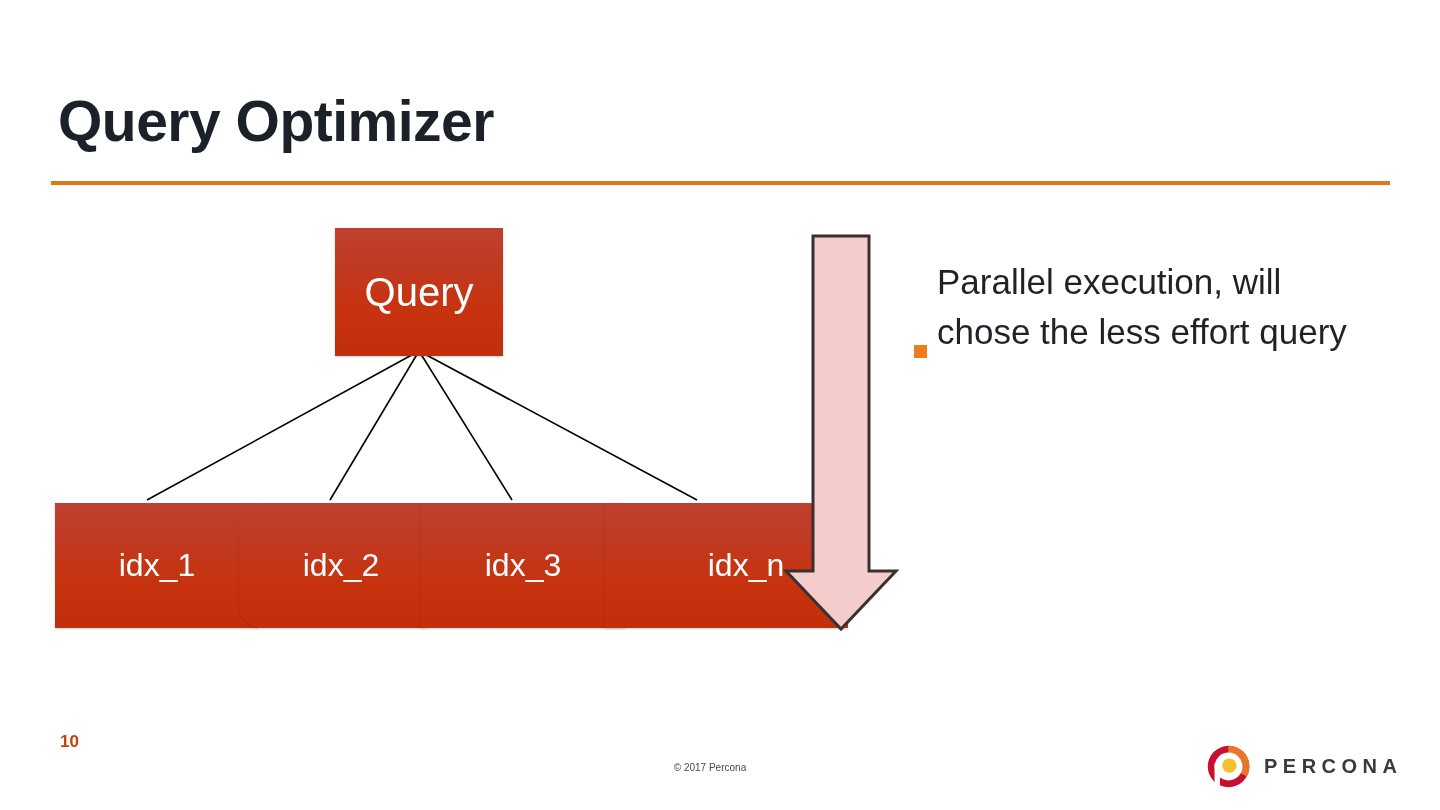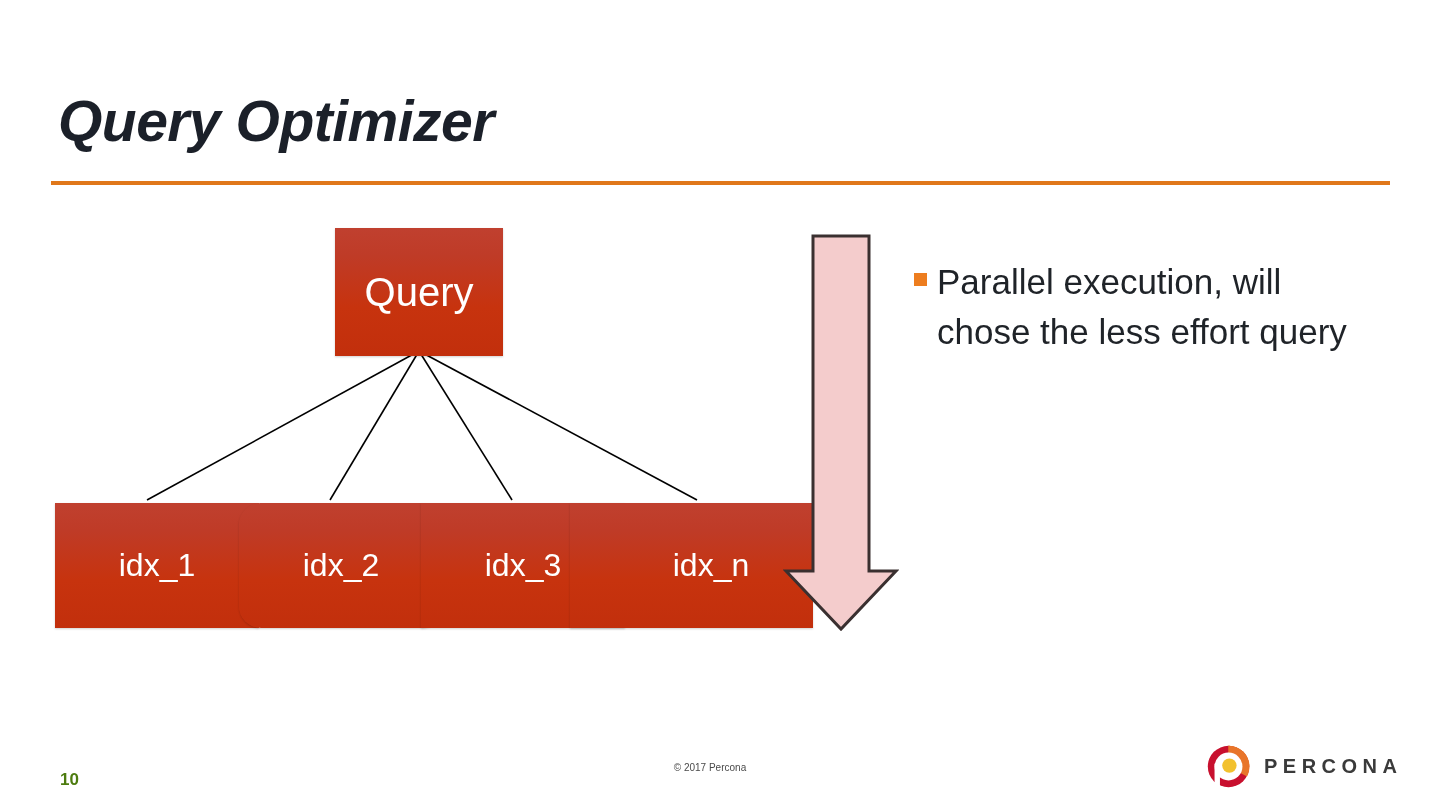--- a/index.html
+++ b/index.html
@@ -26,21 +26,20 @@
   .slide-title {
     position: absolute;
     left: 58px;
     top: 92px;
     font-size: 57px;
     font-weight: bold;
     color: #1b2029;
     letter-spacing: -0.5px;
     line-height: 1.05;
     white-space: nowrap;
-    font-style: italic;
   }
   .title-rule {
     position: absolute;
     left: 51px;
     top: 181px;
     width: 1339px;
     height: 4px;
     background: #e0771a;
   }
 
@@ -80,63 +79,63 @@
   }
   .node-idx {
     top: 503px;
     width: 204px;
     height: 125px;
     font-size: 32px;
   }
   .idx-0 { left: 55px; }
   .idx-1 { left: 239px; border-radius: 22px; }
   .idx-2 { left: 421px; }
-  .idx-3 { left: 570px; padding-left: 39px; }
+  .idx-3 { left: 605px; padding-left: 39px; }
 
   
   .down-arrow {
     position: absolute;
     left: 783px;
     top: 233px;
     width: 116px;
     height: 400px;
   }
 
   
   .bullet-block {
     position: absolute;
     left: 914px;
     top: 257px;
     width: 450px;
     display: flex;
-    align-items: flex-start;
+    align-items: flex-end;
   }
   .bullet-marker {
     width: 13px;
     height: 13px;
     background: #ed7d1f;
     margin-top: 16px;
     margin-right: 10px;
     flex: 0 0 auto;
   }
   .bullet-text {
     font-size: 35px;
     line-height: 1.44;
     color: #1f2328;
     font-family: "Liberation Sans", sans-serif;
   }
 
   
   .page-number {
     position: absolute;
     left: 60px;
-    top: 770px;
+    top: 732px;
     font-size: 17px;
     font-weight: bold;
-    color: #4d7c0f;
+    color: #c2410c;
   }
   .copyright {
     position: absolute;
     left: 0;
     top: 762px;
     width: 1420px;
     text-align: center;
     font-size: 10px;
     color: #4a4a4a;
   }

